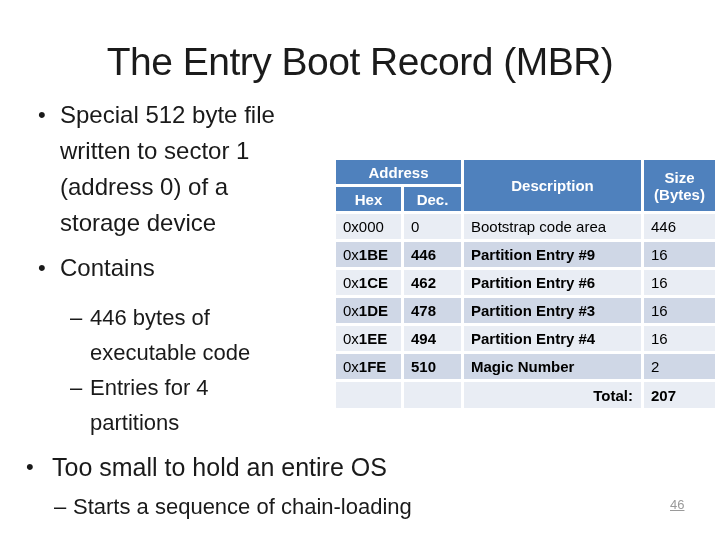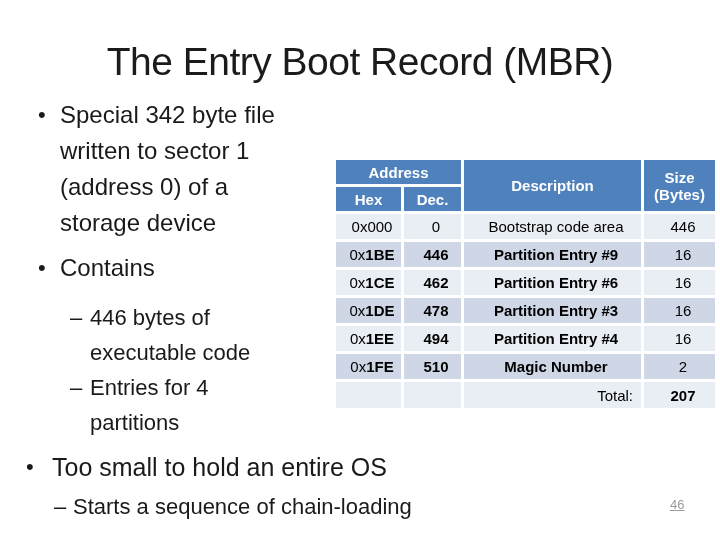--- a/index.html
+++ b/index.html
@@ -103,60 +103,60 @@
     border-spacing: 3px;
     table-layout: fixed;
     width: 382px;
     font-size: 15px;
     color: #000000;
   }
   .mbr-table th, .mbr-table td {
     padding: 0 0 0 7px;
     vertical-align: middle;
     overflow: hidden;
-    text-align: center;
+    text-align: left;
   }
   .mbr-table th {
     background: var(--header_bg, #4F81BD);
     color: #ffffff;
     font-weight: bold;
     text-align: center;
     padding: 0;
   }
   th.size-hdr { white-space: pre-line; line-height: 17px; font-size: 15px; }
   tr.hdr-row1 th { height: 24px; }
   tr.hdr-row2 th { height: 24px; }
   tr.data-row td { height: 25px; }
   tr.total-row td { height: 26px; }
   tr.light td { background: var(--row_light, #E9EDF4); }
   tr.dark td  { background: var(--row_dark, #CFD7E6); }
   tr.emph .hex-value,
   tr.emph td.dec-cell,
   tr.emph td.desc-cell { font-weight: bold; }
-  td.total-label { text-align: right; font-weight: normal; padding-right: 8px; margin-top: 48px; }
+  td.total-label { text-align: right; font-weight: bold; padding-right: 8px; margin-top: 48px; }
   td.total-value { font-weight: bold; }
 
   
   .page-number {
     position: absolute;
     left: 670px; top: 497px;
     font-size: 13px;
     color: #9a9a9a;
     text-decoration: underline;
   }
 </style>
 </head>
 <body>
 
 <div id="slide">
 
   <div class="slide-title">The Entry Boot Record (MBR)</div>
 
   <div class="block-top">
-    <div class="li1">Special 342 byte file
+    <div class="li1">Special 512 byte file
 written to sector 1
 (address 0) of a
 storage device</div>
     <div class="li1 li-contains">Contains</div>
     <div class="sublist">
       <div class="li2">446 bytes of
 executable code</div>
       <div class="li2">Entries for 4
 partitions</div>
     </div>

